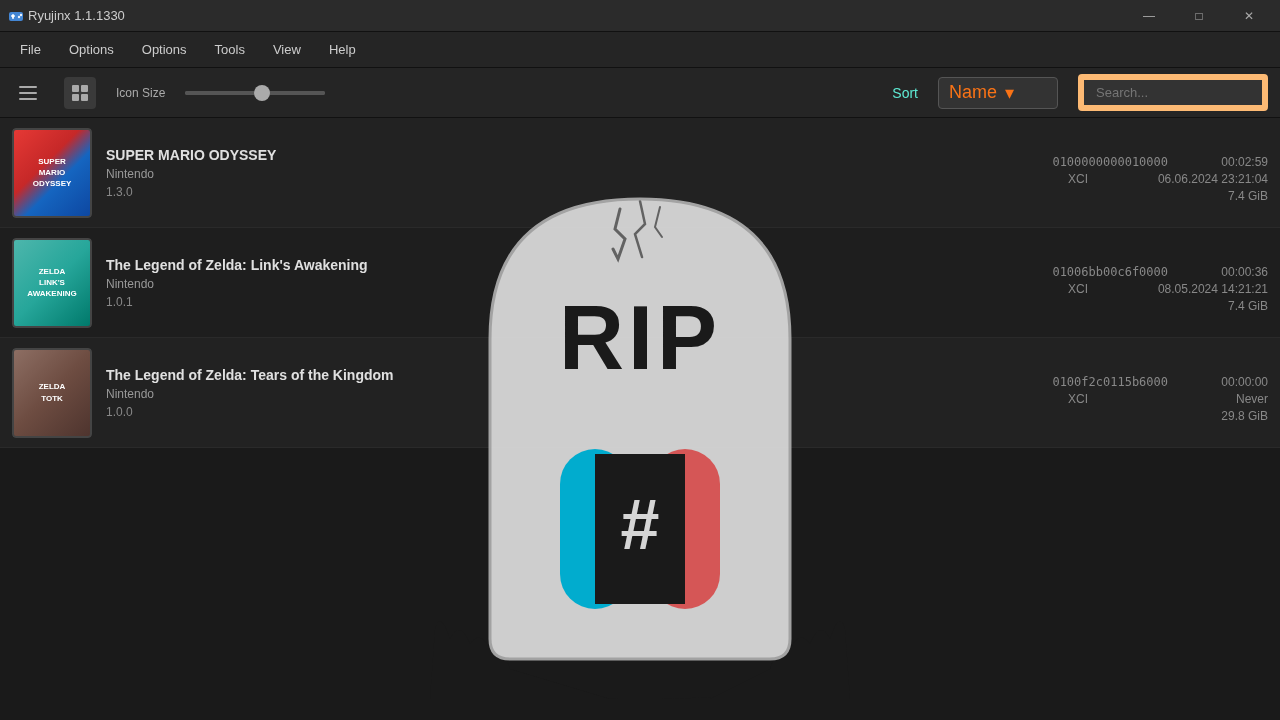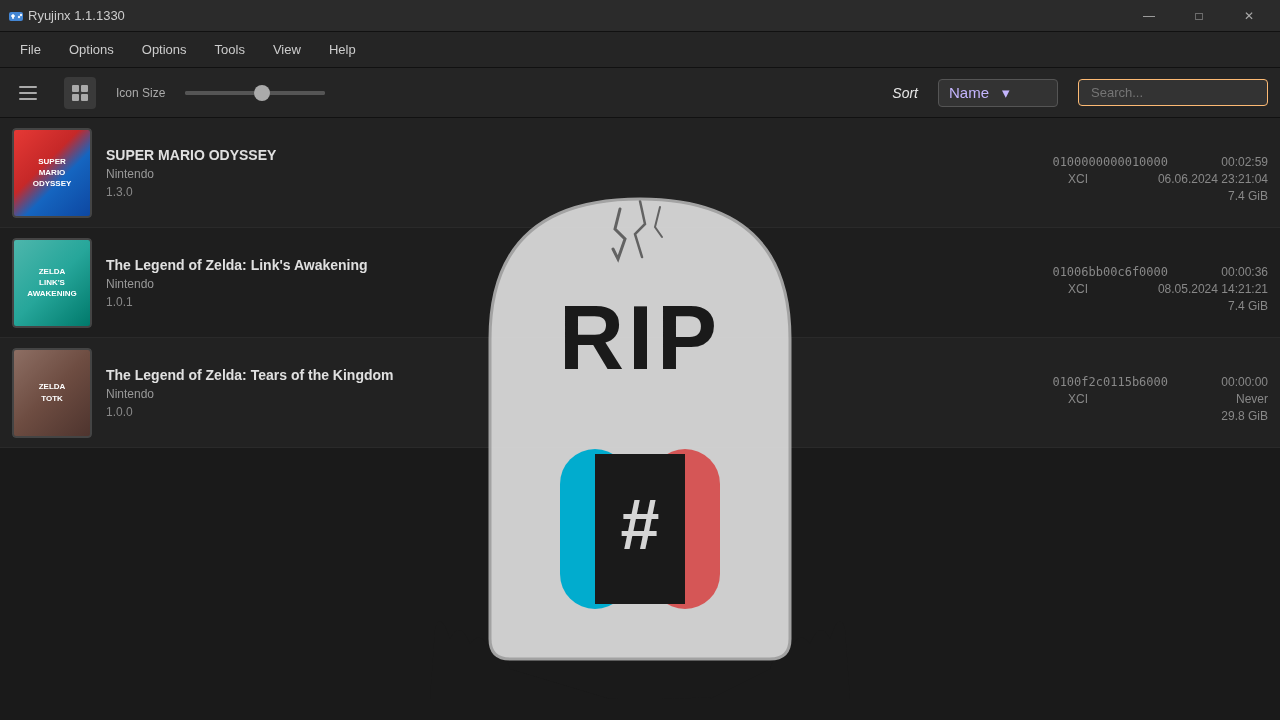--- a/index.html
+++ b/index.html
@@ -141,40 +141,39 @@
       border-radius: 50%;
       position: absolute;
       top: -6px;
       left: 55%;
       transform: translateX(-50%);
       cursor: pointer;
     }
     #toolbar-spacer { flex: 1; }
     #sort-label {
       font-size: 14px;
-      color: #e5e5e5;
-      font-style: italic;
+      color: #5eead4;
     }
     #sort-dropdown {
       display: flex;
       align-items: center;
       background: #333;
       border: 1px solid #555;
       border-radius: 4px;
       padding: 4px 10px;
       cursor: pointer;
       gap: 8px;
-      font-size: 15px;
-      color: #c4b5fd;
+      font-size: 18px;
+      color: #f97316;
       min-width: 120px;
     }
     #sort-dropdown span { flex: 1; }
     #search-box {
       background: #333;
-      border: 1px solid #fdba74;
+      border: 6px solid #fdba74;
       border-radius: 4px;
       padding: 5px 12px;
       font-size: 13px;
       color: #aaa;
       width: 190px;
       outline: none;
     }
 
     
     #game-list {

